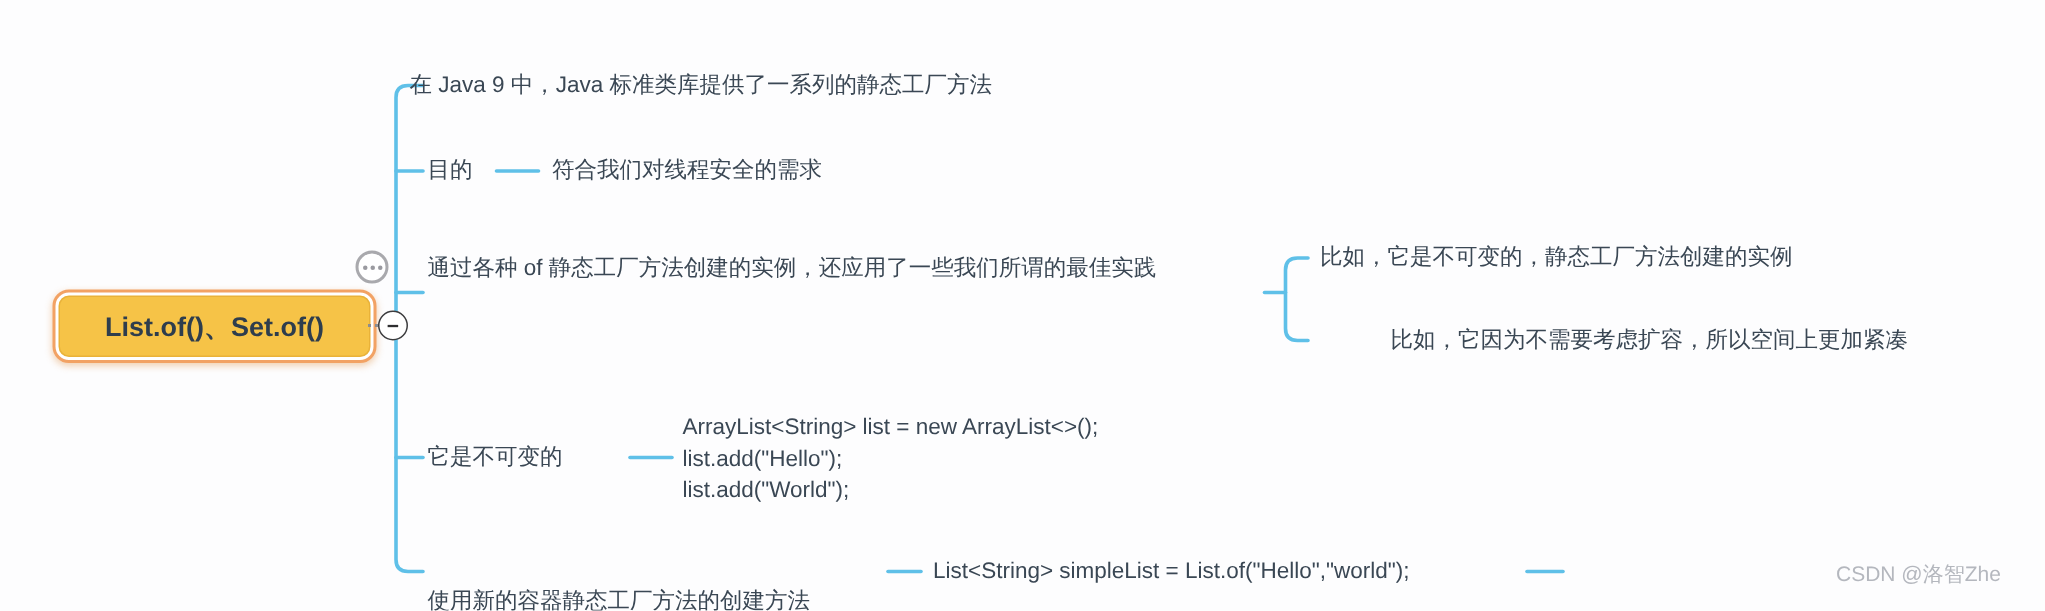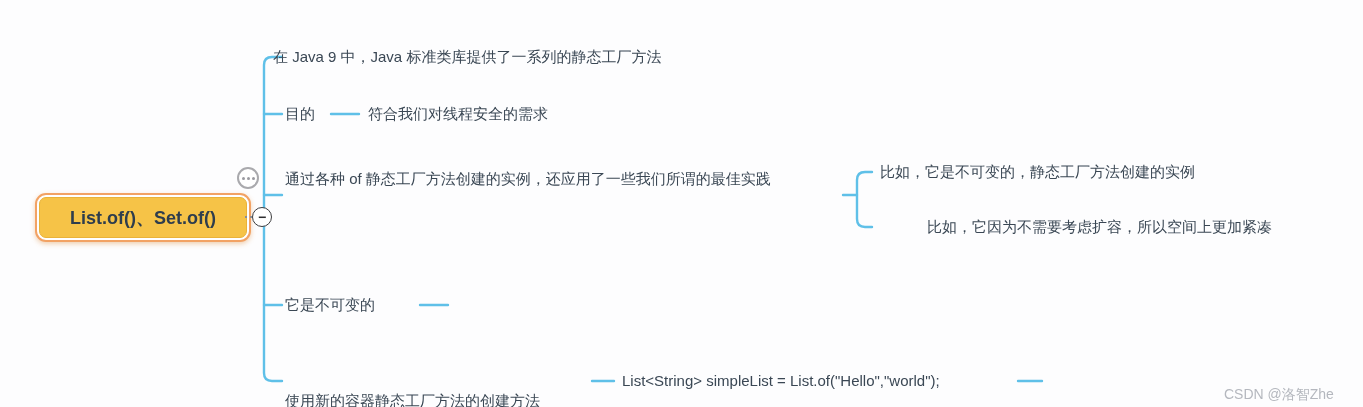--- a/index.html
+++ b/index.html
@@ -93,21 +93,21 @@
     padding-bottom: 1px;
   }
   .dotted-link {
     position: absolute;
     left: 245px; top: 216px;
     width: 7px; height: 0;
     border-top: 2px dotted #8d8d91;
   }
   .watermark {
     position: absolute;
-    left: 1224px; top: 395px;
+    left: 1224px; top: 383px;
     transform: translateY(-50%);
     font-size: 14px;
     color: rgba(135, 140, 150, 0.62);
     white-space: nowrap;
     pointer-events: none;
   }
 </style>
 </head>
 <body>
 
@@ -151,19 +151,24 @@
   <div class="topic" style="left:273px; top:57px;">在 Java 9 中，Java 标准类库提供了一系列的静态工厂方法</div>
 
   <div class="topic" style="left:285px; top:114px;text-align:right;">目的</div>
   <div class="topic" style="left:368px; top:114px;">符合我们对线程安全的需求</div>
 
   <div class="topic" style="left:285px; top:179px;">通过各种 of 静态工厂方法创建的实例，还应用了一些我们所谓的最佳实践</div>
   <div class="topic" style="left:880px; top:172px;">比如，它是不可变的，静态工厂方法创建的实例</div>
   <div class="topic" style="left:908px; top:227px;margin-left:19px;">比如，它因为不需要考虑扩容，所以空间上更加紧凑</div>
 
   <div class="topic" style="left:285px; top:305px;">它是不可变的</div>
+  <div class="code-block" style="left:455px; top:306px;">
+    <div>ArrayList&lt;String&gt; list = new ArrayList&lt;&gt;();</div>
+    <div>list.add("Hello");</div>
+    <div>list.add("World");</div>
+  </div>
 
   <div class="topic" style="left:285px; top:381px;margin-top:20px;">使用新的容器静态工厂方法的创建方法</div>
   <div class="topic" style="left:622px; top:381px;text-align:center;">List&lt;String&gt; simpleList = List.of("Hello","world");</div>
 
   <div class="watermark">CSDN @洛智Zhe</div>
 
 </div>
 
 </body></html>

